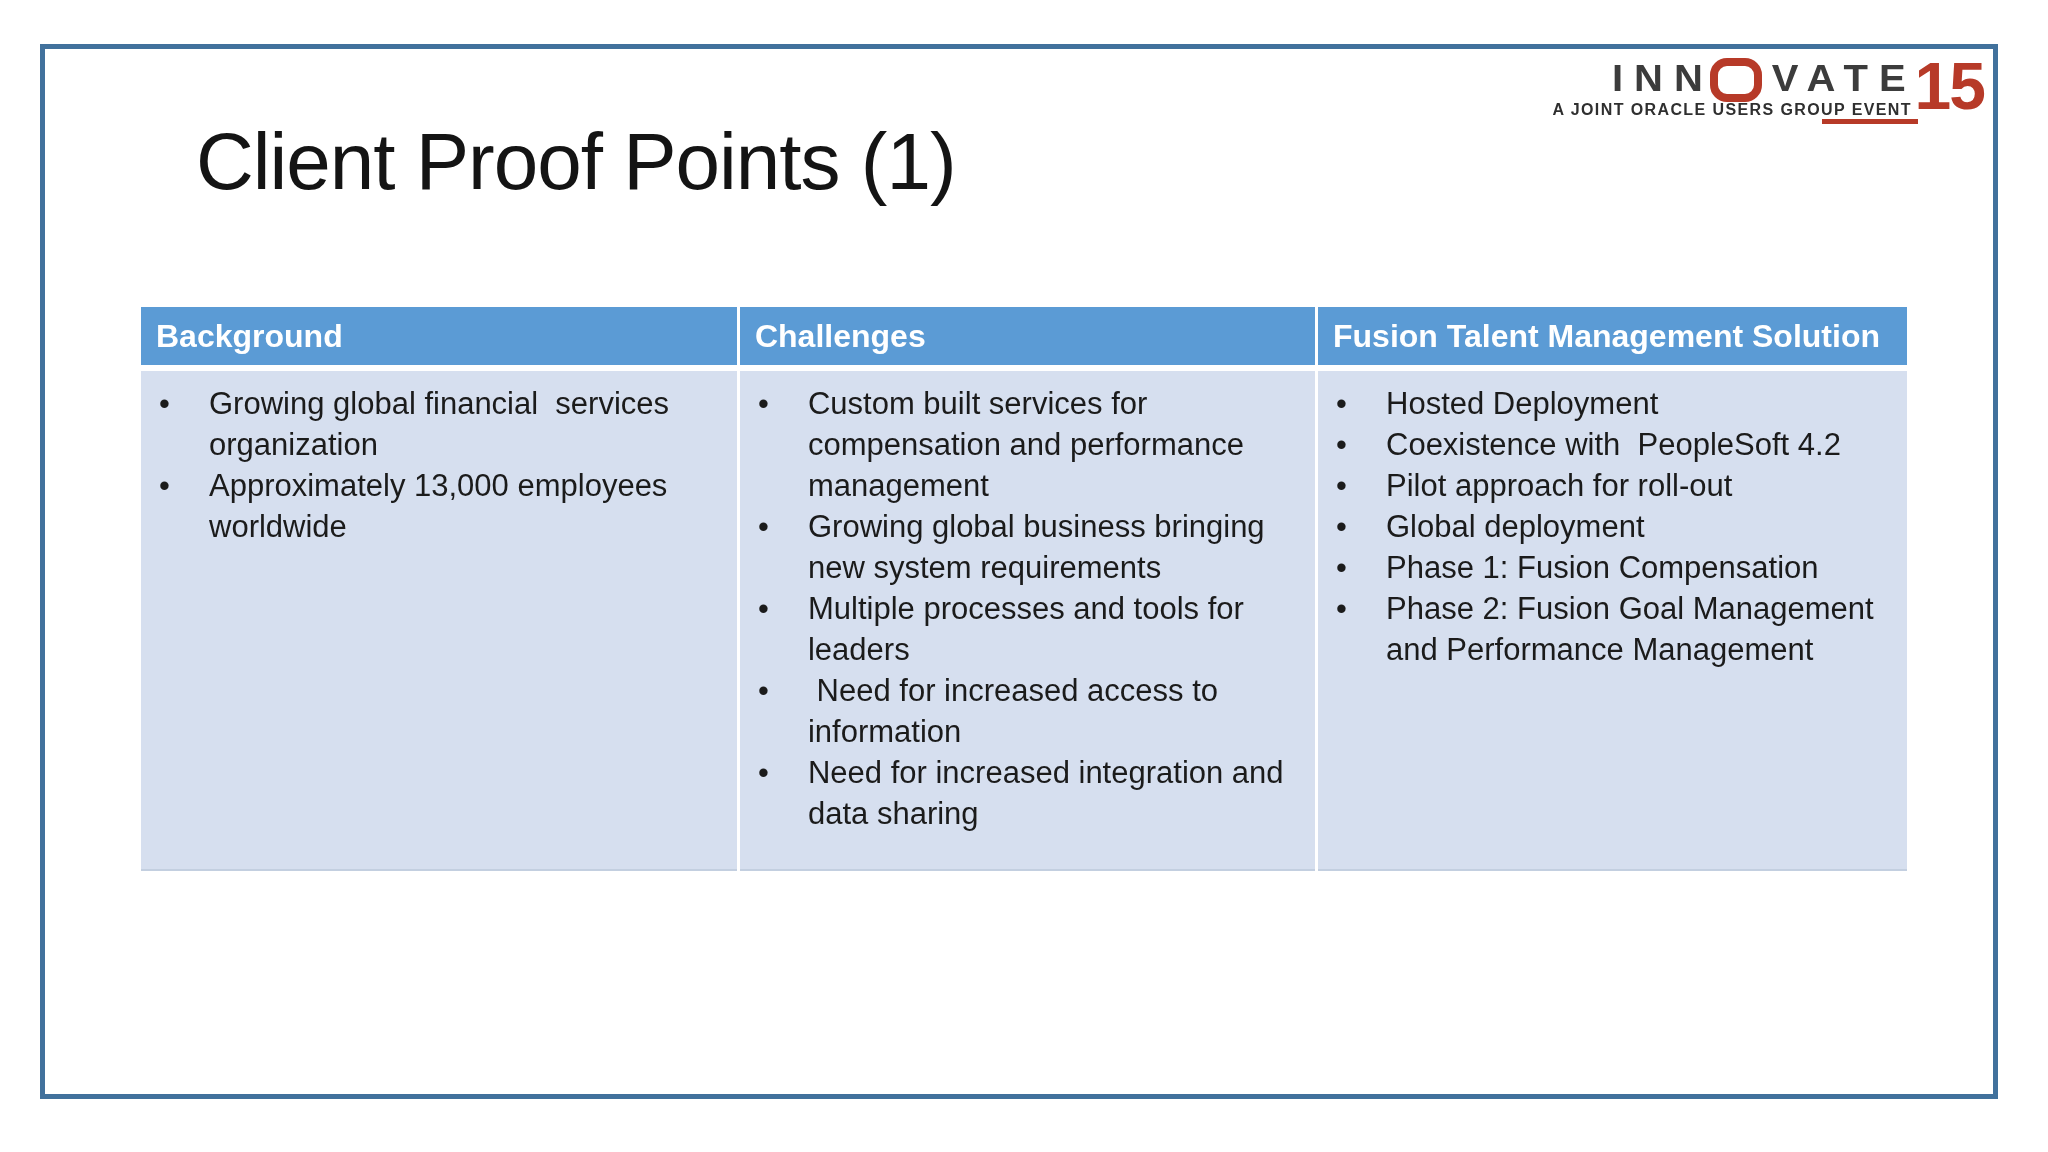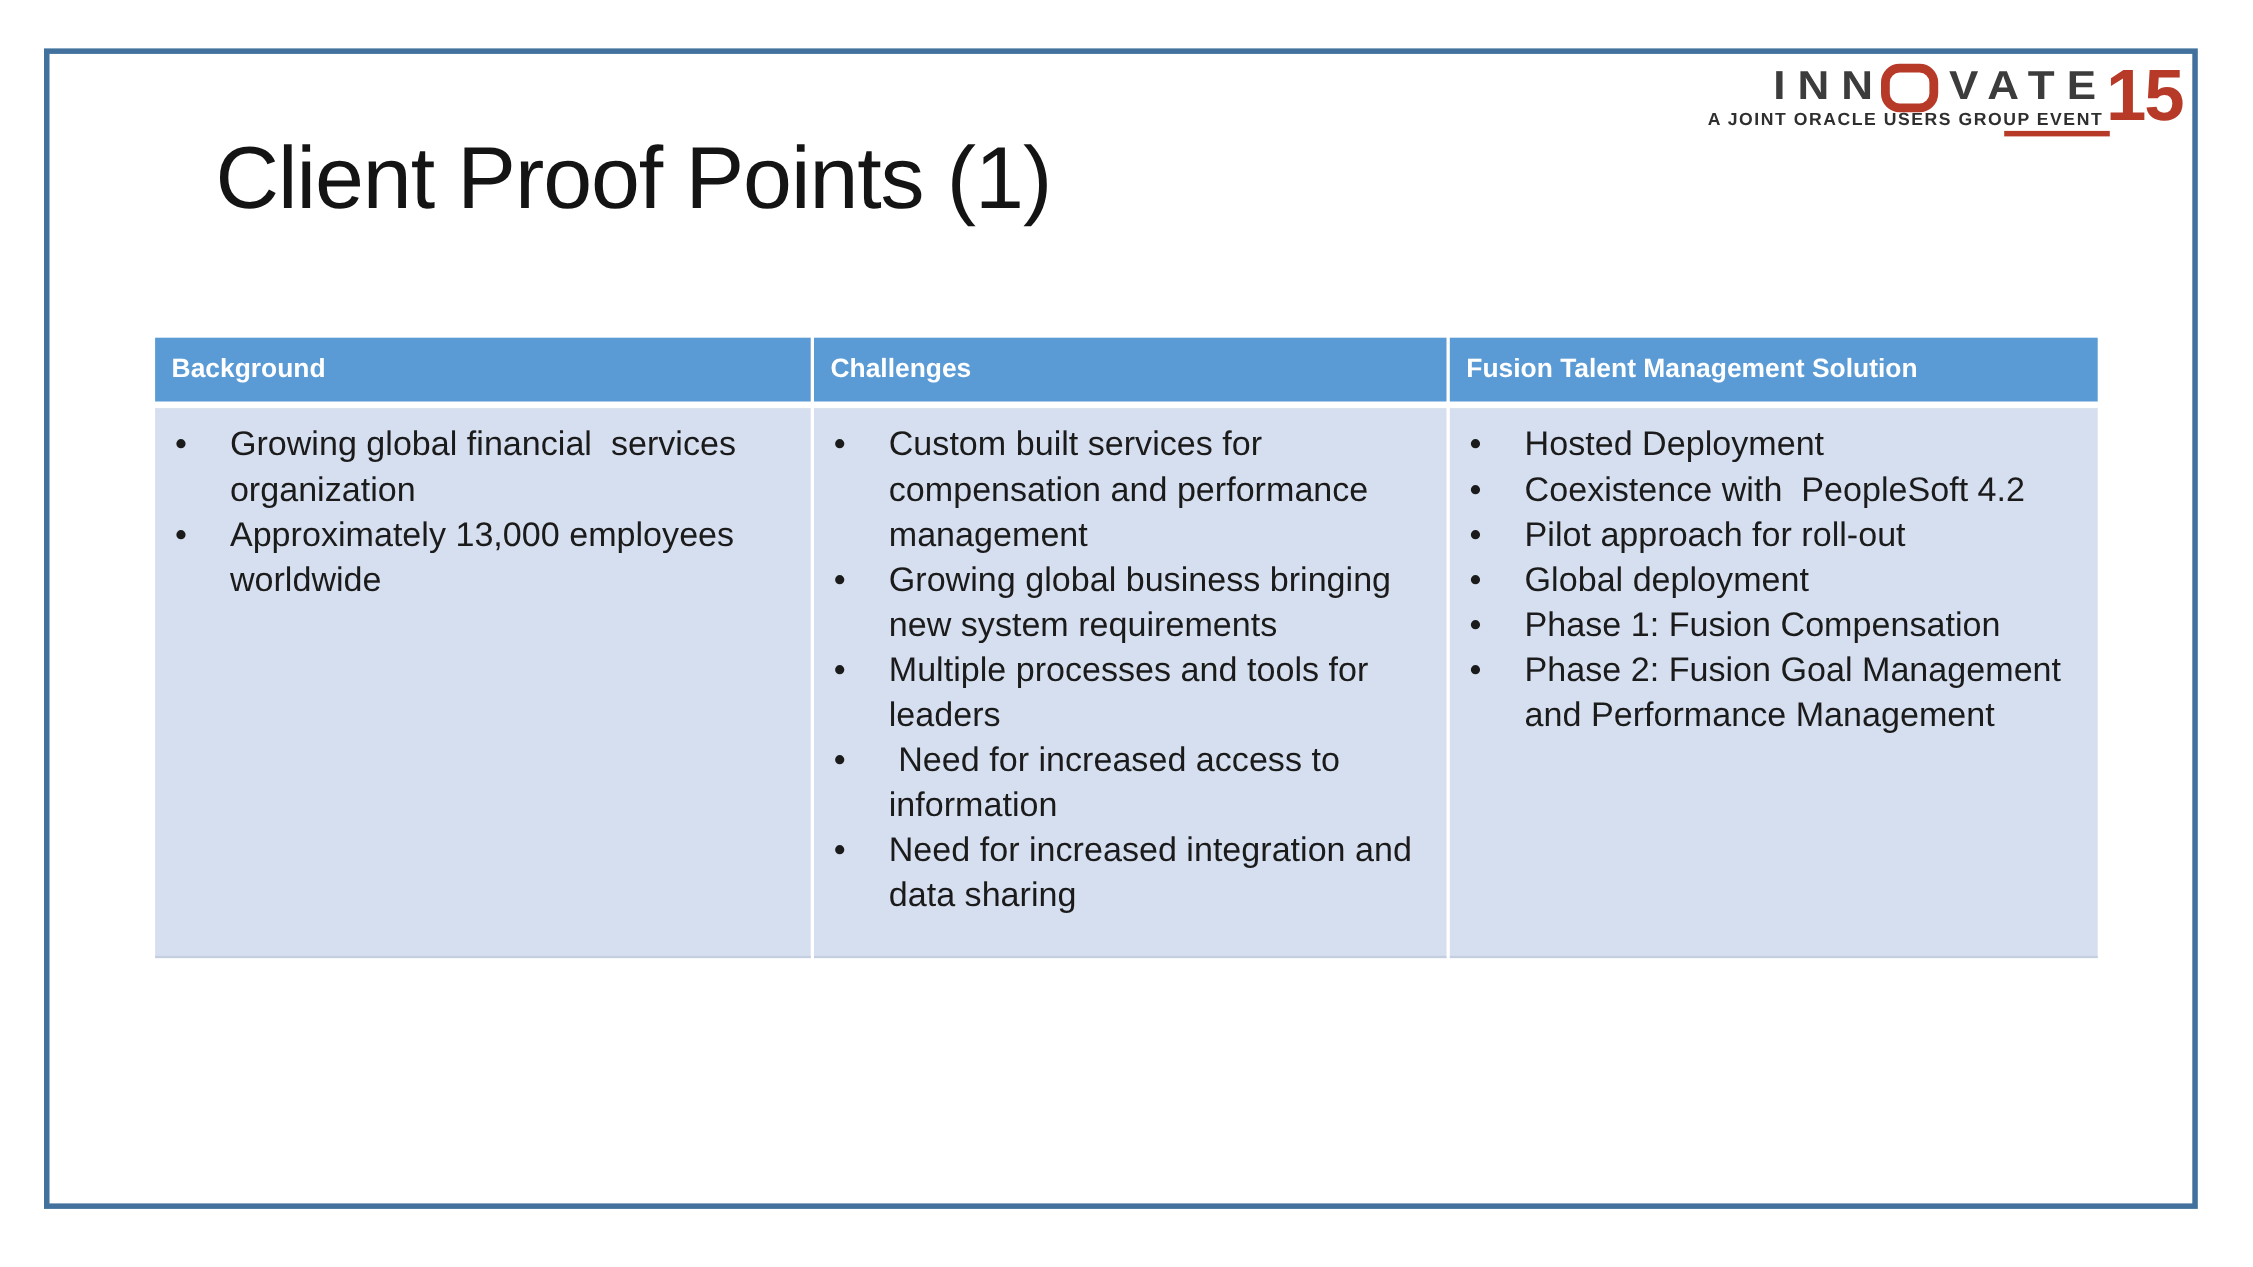--- a/index.html
+++ b/index.html
@@ -100,21 +100,21 @@
     width: 1766px;
     display: grid;
     grid-template-columns: 598fr 577fr 591fr;
     column-gap: 3px;
   }
   .col { display: flex; flex-direction: column; }
   .col-header {
     height: 58px;
     background: var(--header-bg, #5b9bd5);
     color: #ffffff;
-    font-size: 24px;
+    font-size: 32px;
     font-weight: 700;
     line-height: 58px;
     padding-left: 15px;
     white-space: nowrap;
     overflow: hidden;
   }
   .col-body {
     margin-top: 6px;
     background: var(--body-bg, #d6dfef);
     min-height: 500px;

